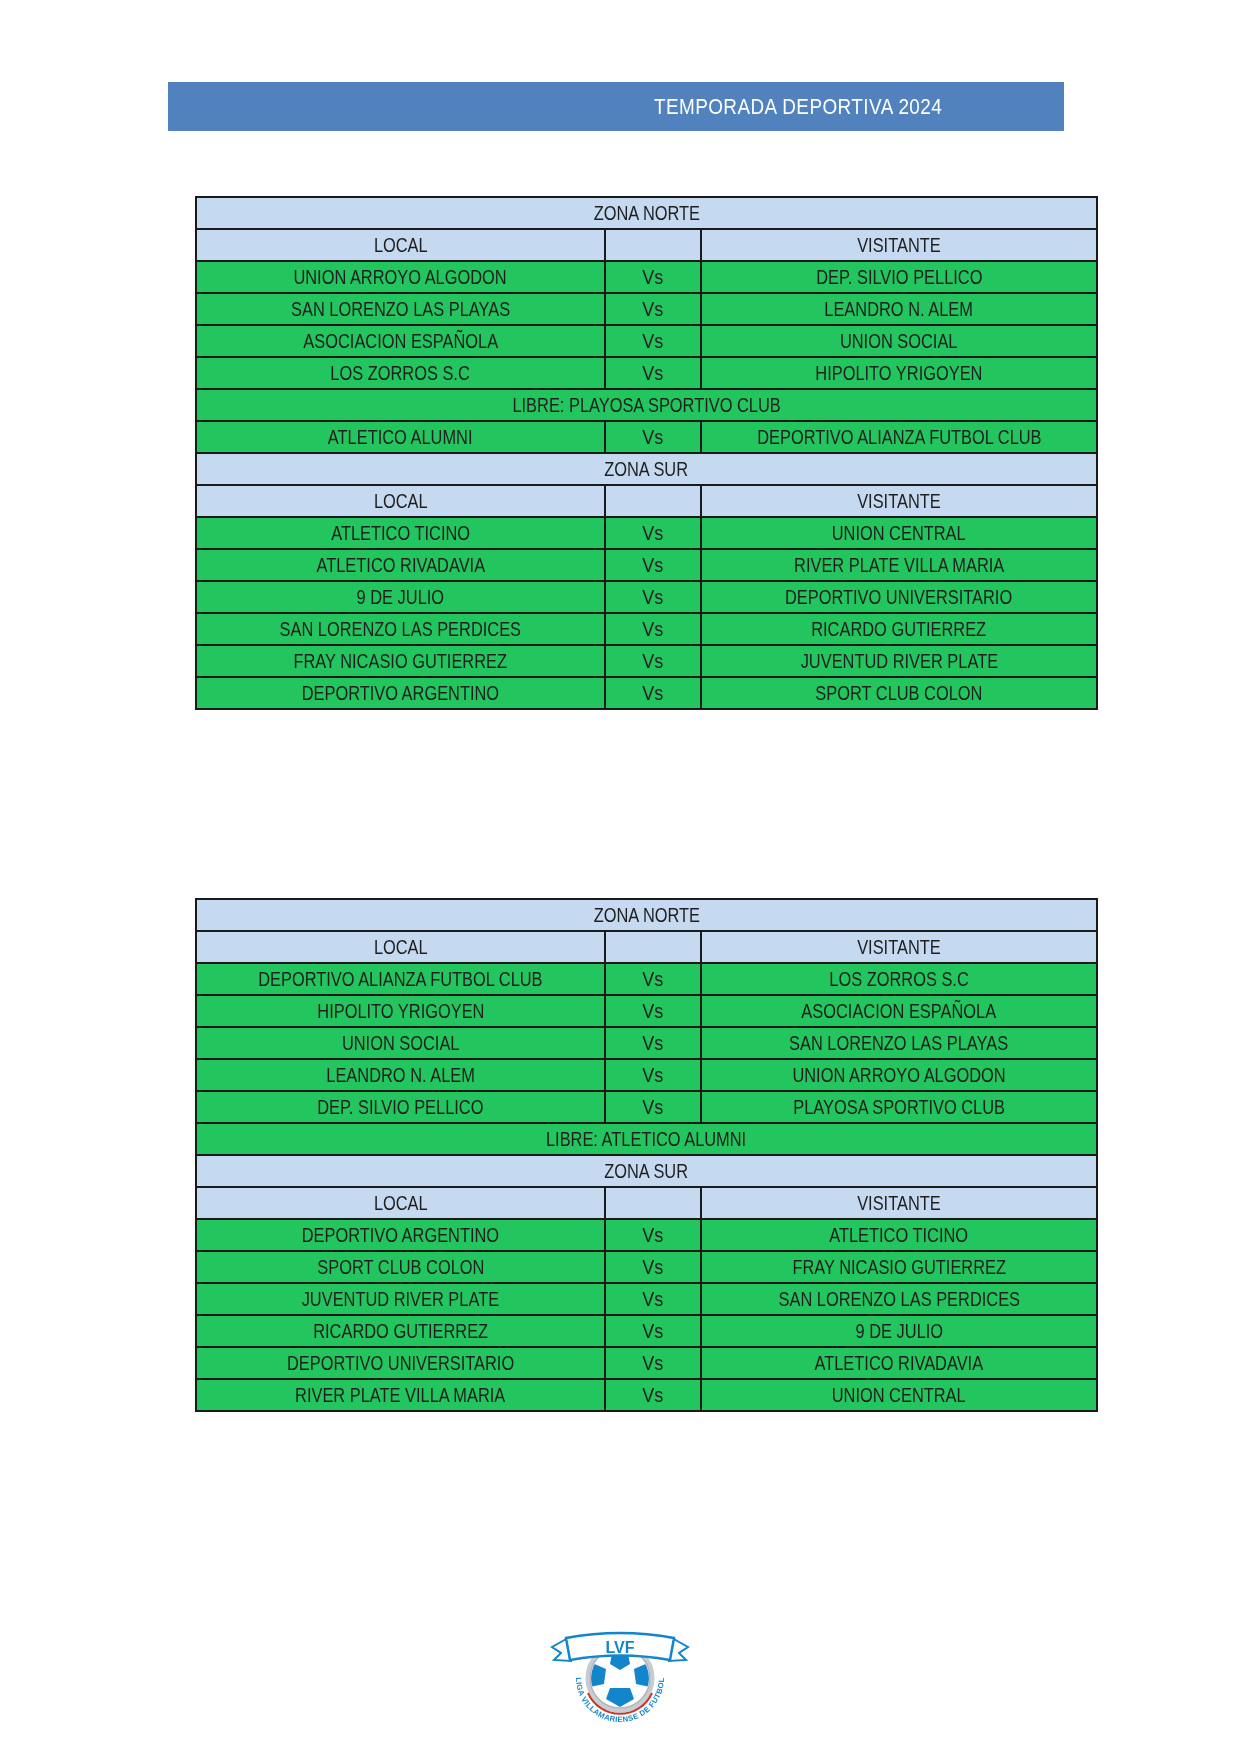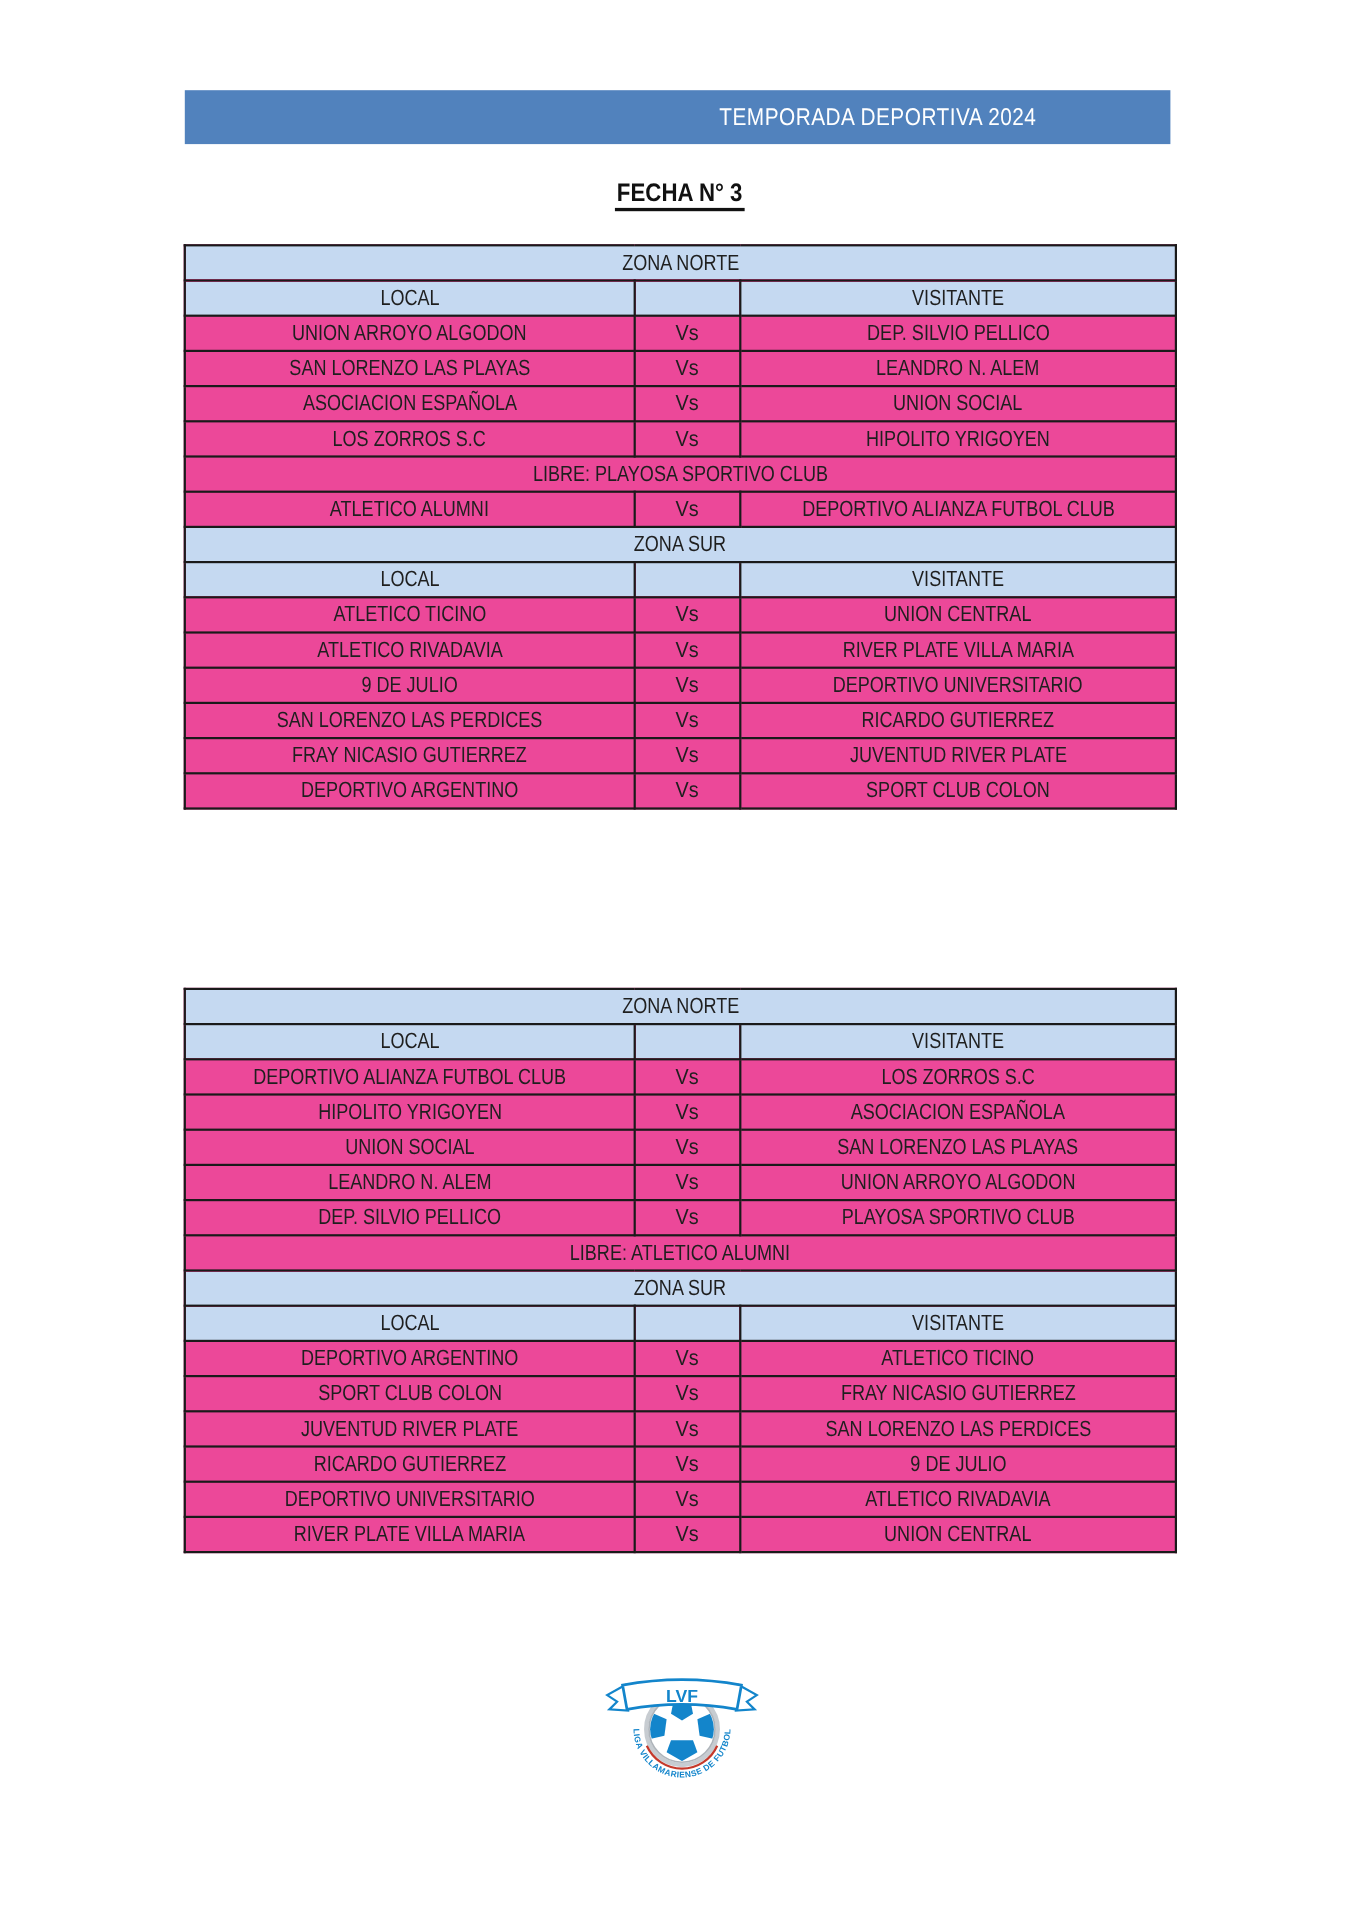--- a/index.html
+++ b/index.html
@@ -19,44 +19,43 @@
   
   .fixtures{position:absolute;left:167px;top:162px;width:901px;}
   .fixture{position:absolute;left:0;width:901px;}
   .fixture:nth-child(1){top:0;}
   .fixture:nth-child(2){top:702px;}
   .fecha-title{width:100%;text-align:center;height:26px;line-height:26px;
                font-size:23px;font-weight:bold;color:#111;}
   .fecha-title .cond{transform:scaleX(0.88);border-bottom:3px solid #111;padding:0 2px 1px 2px;}
 
   table.fixture-table{border-collapse:collapse;table-layout:fixed;width:901px;
-                      margin-top:34px;background:#ec4899;}
+                      margin-top:34px;background:#22c55e;margin-left:28px;}
   .fixture-table td{border:2px solid #1a1a1a;height:30px;padding:0;
                     text-align:center;vertical-align:middle;
                     font-size:20px;color:#1f1f1f;overflow:hidden;white-space:nowrap;}
   .fixture-table td.hdr{background:#C5D9F1;}
   .fixture-table td.vs{font-weight:normal;}
   .fixture-table td.vs .cond{transform:scaleX(0.9);}
 
   
-  .logo-wrap{position:absolute;left:540px;top:1520px;width:160px;height:100px;}
+  .logo-wrap{position:absolute;left:540px;top:1626px;width:160px;height:100px;}
   .logo-wrap svg{display:block;}
 </style>
 </head>
 <body>
 
 <div class="page">
 
   <div class="banner" style="background:#5182BD;">
     <span class="cond">TEMPORADA DEPORTIVA 2024</span>
   </div>
 
   <div class="fixtures">
       <div class="fixture">
-        <div class="fecha-title"><span class="cond">FECHA N° 3</span></div>
         <table class="fixture-table">
           <colgroup>
             <col style="width: 409px;">
             <col style="width: 96px;">
             <col style="width: 396px;">
           </colgroup>
           <tbody>
             <tr>
               <td colspan="3" class="hdr"><span class="cond">ZONA NORTE</span></td>
             </tr>

